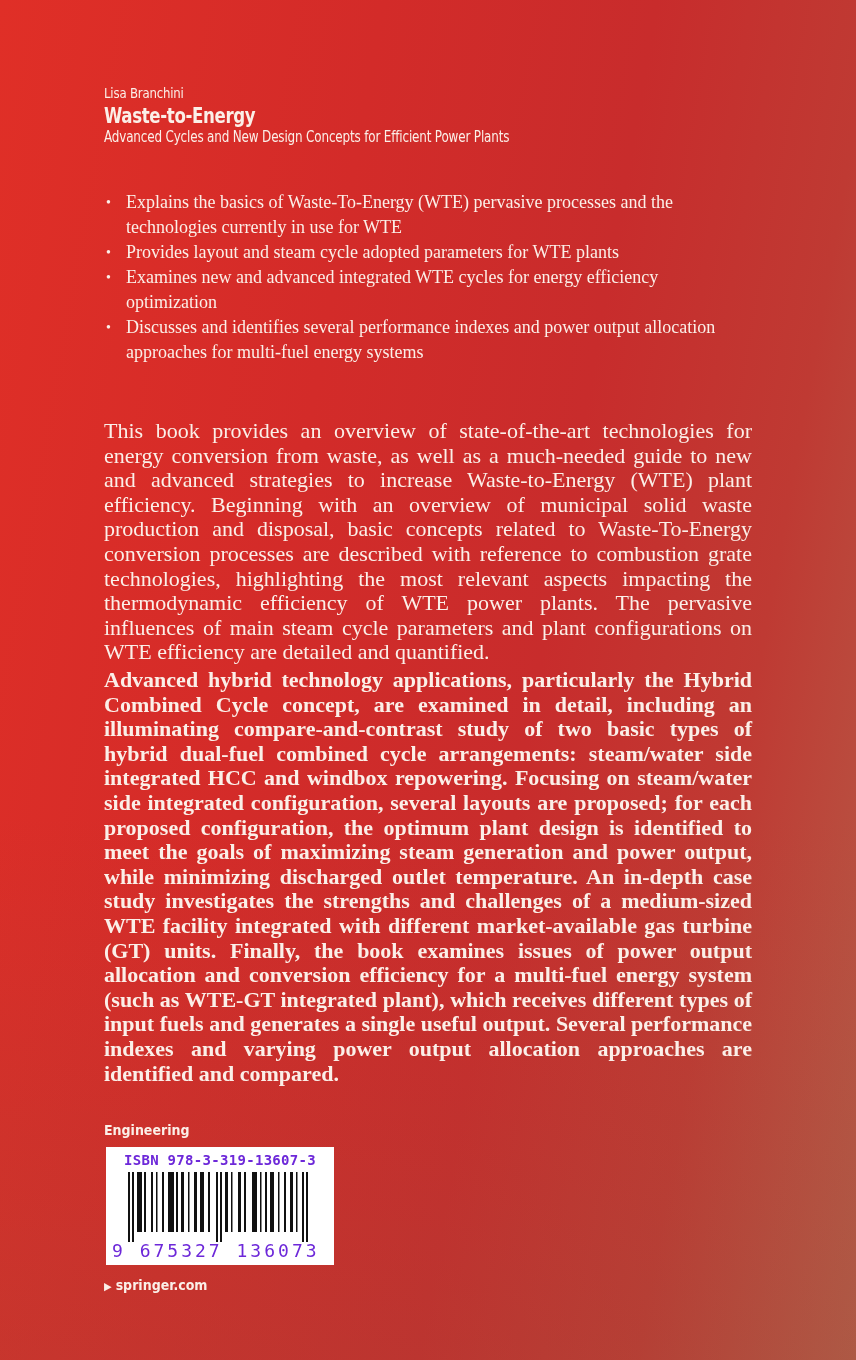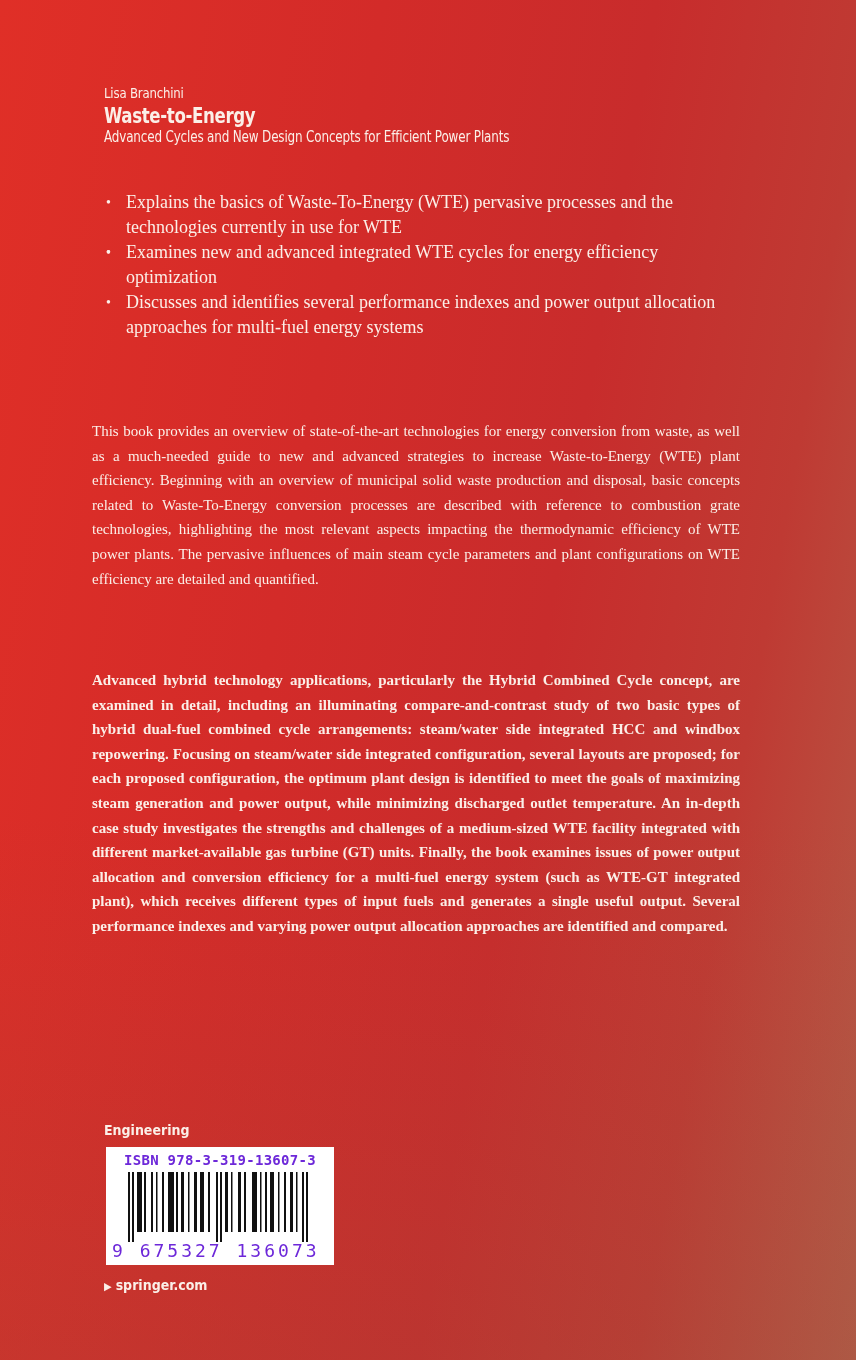--- a/index.html
+++ b/index.html
@@ -13,21 +13,21 @@
     background: linear-gradient(180deg, rgba(0,0,0,0) 0%, rgba(0,0,0,0) 60%, rgba(150,80,60,0.25) 100%);
   }
   .sans { font-family:"DejaVu Sans Condensed","DejaVu Sans", sans-serif; }
   .serif { font-family:"Liberation Serif", serif; }
   .author { position:absolute; left:104px; top:85px; font-size:14.5px; letter-spacing:-0.2px; transform:scaleX(0.9); transform-origin:left; }
   .title { position:absolute; left:104px; top:104px; font-size:21px; font-weight:bold; letter-spacing:-0.4px; transform:scaleX(0.88); transform-origin:left; }
   .subtitle { position:absolute; left:104px; top:128px; font-size:15.5px; letter-spacing:-0.2px; transform:scaleX(0.86); transform-origin:left; white-space:nowrap; }
   ul.bullets { position:absolute; left:104px; top:190px; width:640px; margin:0; padding:0; list-style:none; font-size:18px; line-height:25px; }
   ul.bullets li { position:relative; padding-left:22px; }
   ul.bullets li .dot { position:absolute; left:2px; top:0; font-size:14px; }
-  .para { position:absolute; left:92px; width:648px; margin:0; font-size:15px; line-height:24.6px; text-align:justify; text-align-last:left; }
+  .para { position:absolute; left:104px; width:648px; margin:0; font-size:22px; line-height:24.6px; text-align:justify; text-align-last:left; }
   .p1 { top:419px; }
   .p2 { top:668px;font-weight:bold; }
   .category { position:absolute; left:104px; top:1122px; font-size:14px; font-weight:bold; }
   .barcode {
     position:absolute; left:106px; top:1147px; width:228px; height:118px; background:#fff; color:#6d28d9;
   }
   .isbn-text { position:absolute; left:0; right:0; top:5px; text-align:center; font-family:"DejaVu Sans Mono", monospace; font-size:14px; font-weight:bold; letter-spacing:0.3px; }
   .bars { position:absolute; left:22px; top:25px; width:188px; height:70px; }
   .digits { position:absolute; left:6px; right:6px; bottom:4px; font-family:"DejaVu Sans Mono", monospace; font-size:18px; letter-spacing:3px; }
   .springer { position:absolute; left:104px; top:1277px; font-size:14px; font-weight:bold; }
@@ -37,21 +37,21 @@
 <body>
 
 <div class="fade"></div>
 
 <div class="author sans">Lisa Branchini</div>
 <div class="title sans">Waste-to-Energy</div>
 <div class="subtitle sans">Advanced Cycles and New Design Concepts for Efficient Power Plants</div>
 
 <ul class="bullets serif">
   <li><span class="dot">•</span><span>Explains the basics of Waste-To-Energy (WTE) pervasive processes and the technologies currently in use for WTE</span></li>
-  <li><span class="dot">•</span></li>
+  <li><span class="dot">•</span><span>Provides layout and steam cycle adopted parameters for WTE plants</span></li>
   <li><span class="dot">•</span><span>Examines new and advanced integrated WTE cycles for energy efficiency optimization</span></li>
   <li><span class="dot">•</span><span>Discusses and identifies several performance indexes and power output allocation approaches for multi-fuel energy systems</span></li>
 </ul>
 
 <p class="para p1 serif">This book provides an overview of state-of-the-art technologies for energy conversion from waste, as well as a much-needed guide to new and advanced strategies to increase Waste-to-Energy (WTE) plant efficiency. Beginning with an overview of municipal solid waste production and disposal, basic concepts related to Waste-To-Energy conversion processes are described with reference to combustion grate technologies, highlighting the most relevant aspects impacting the thermodynamic efficiency of WTE power plants. The pervasive influences of main steam cycle parameters and plant configurations on WTE efficiency are detailed and quantified.</p>
 <p class="para p2 serif">Advanced hybrid technology applications, particularly the Hybrid Combined Cycle concept, are examined in detail, including an illuminating compare-and-contrast study of two basic types of hybrid dual-fuel combined cycle arrangements: steam/water side integrated HCC and windbox repowering. Focusing on steam/water side integrated configuration, several layouts are proposed; for each proposed configuration, the optimum plant design is identified to meet the goals of maximizing steam generation and power output, while minimizing discharged outlet temperature. An in-depth case study investigates the strengths and challenges of a medium-sized WTE facility integrated with different market-available gas turbine (GT) units. Finally, the book examines issues of power output allocation and conversion efficiency for a multi-fuel energy system (such as WTE-GT integrated plant), which receives different types of input fuels and generates a single useful output. Several performance indexes and varying power output allocation approaches are identified and compared.</p>
 
 <div class="category sans">Engineering</div>
 
 <div class="barcode">

